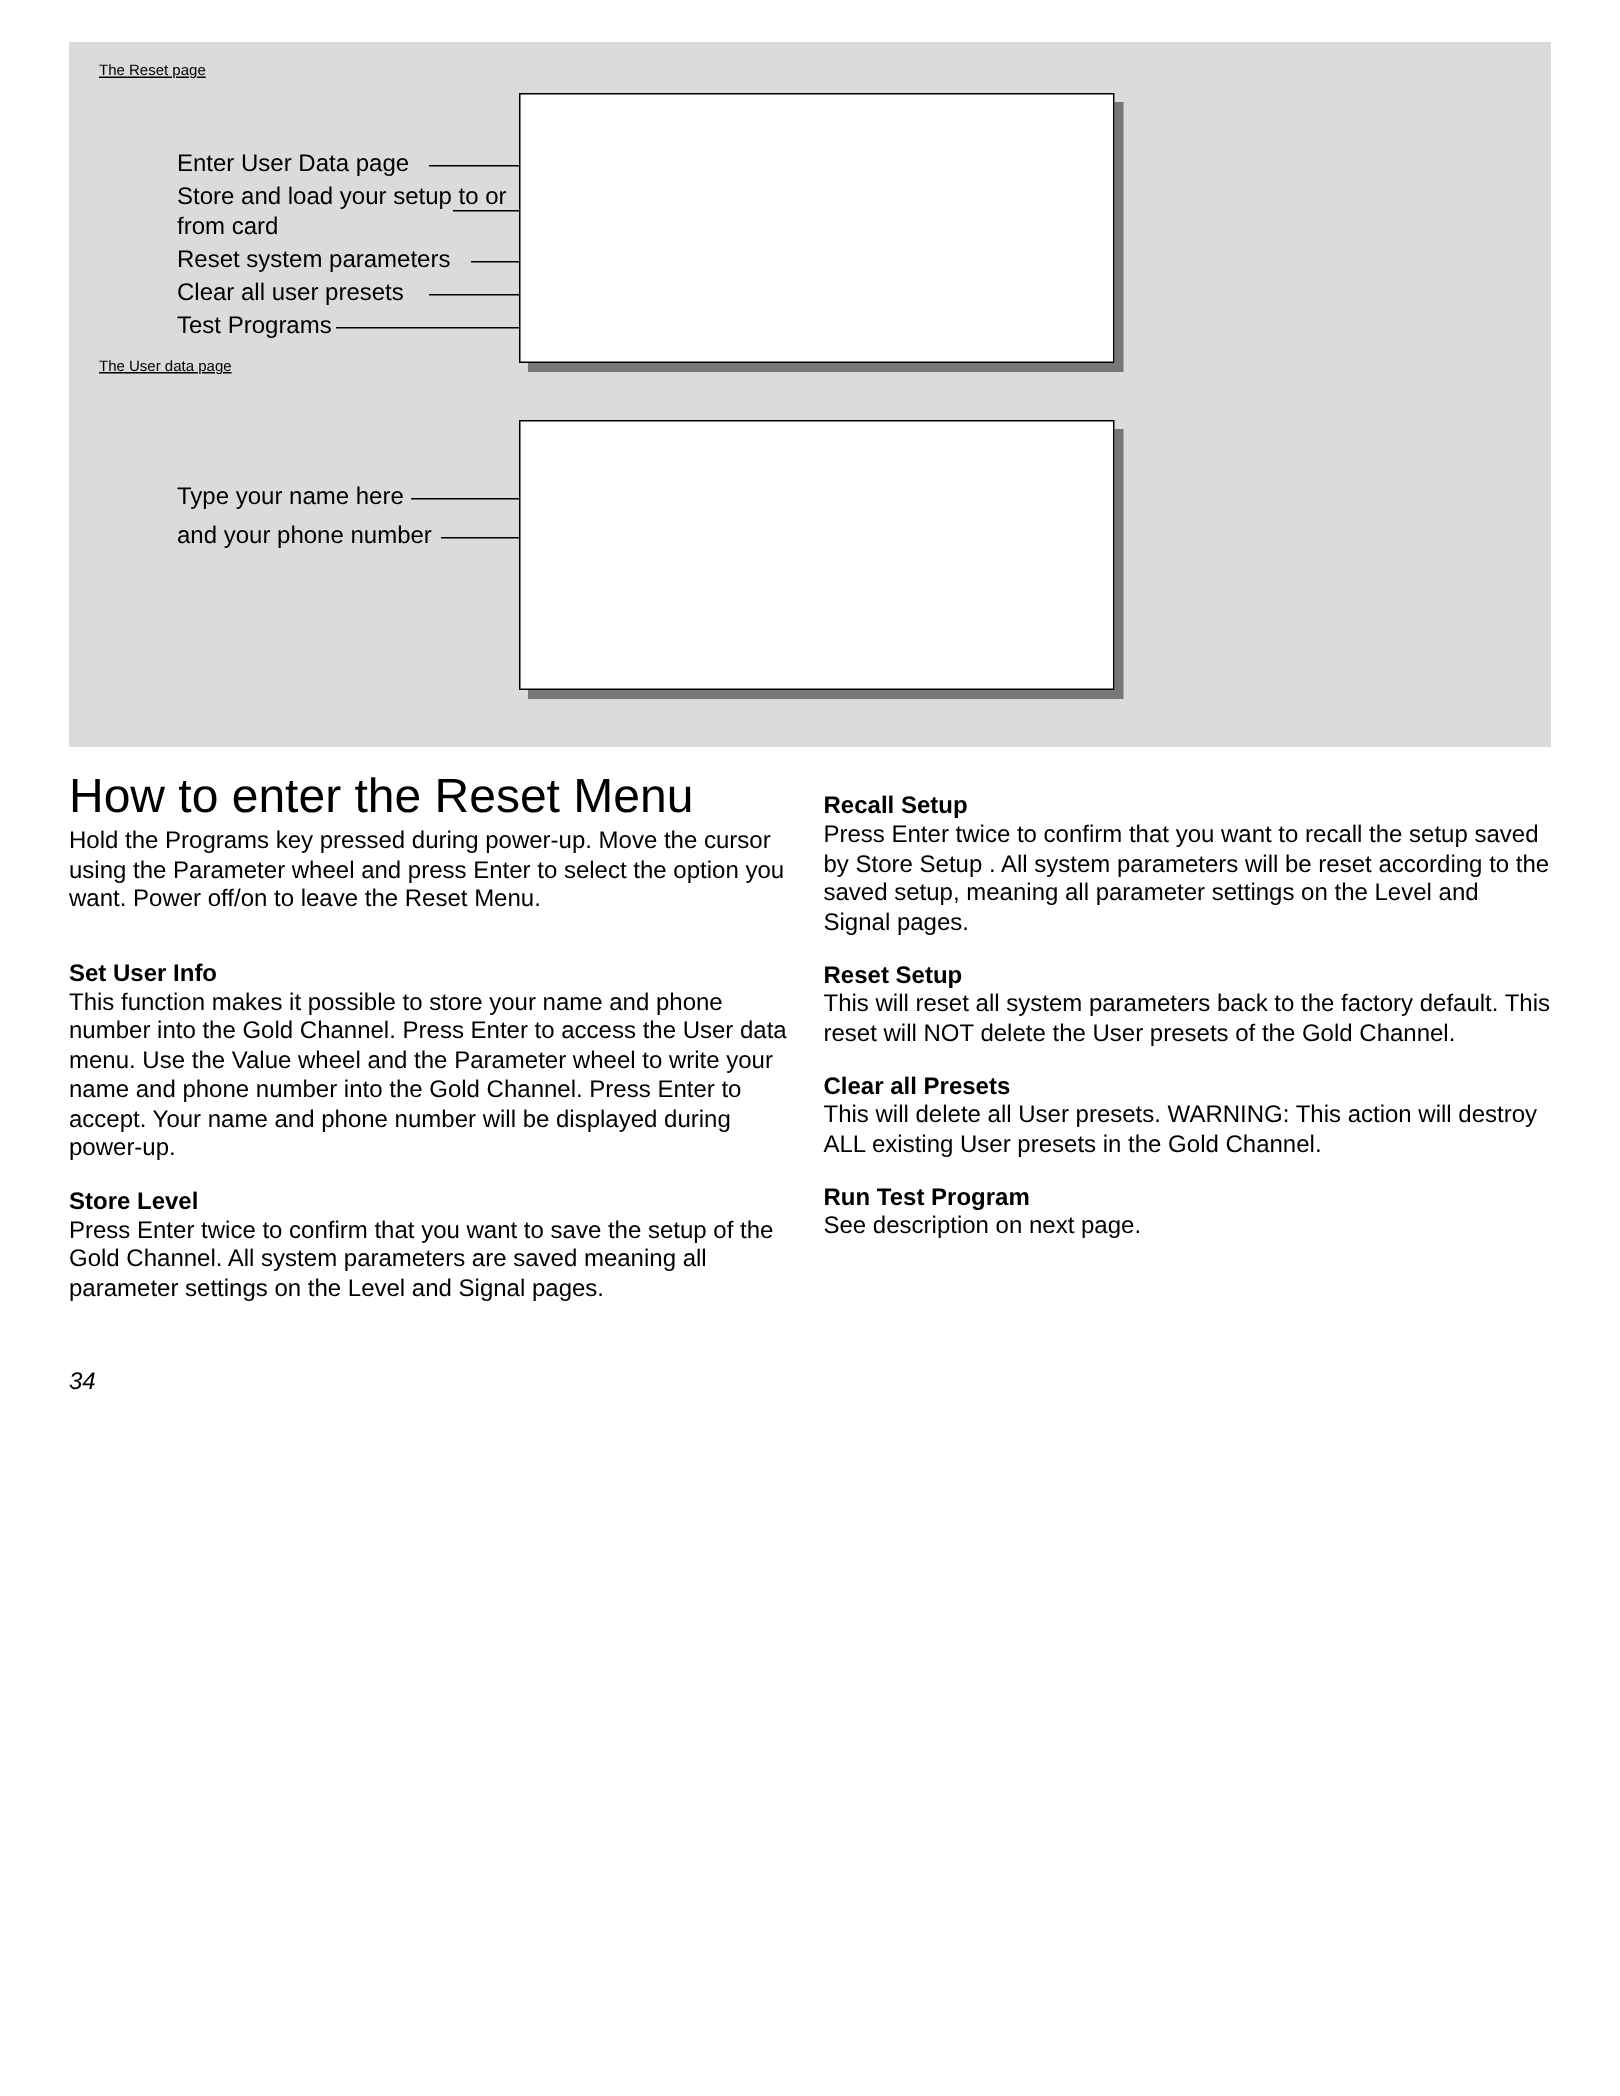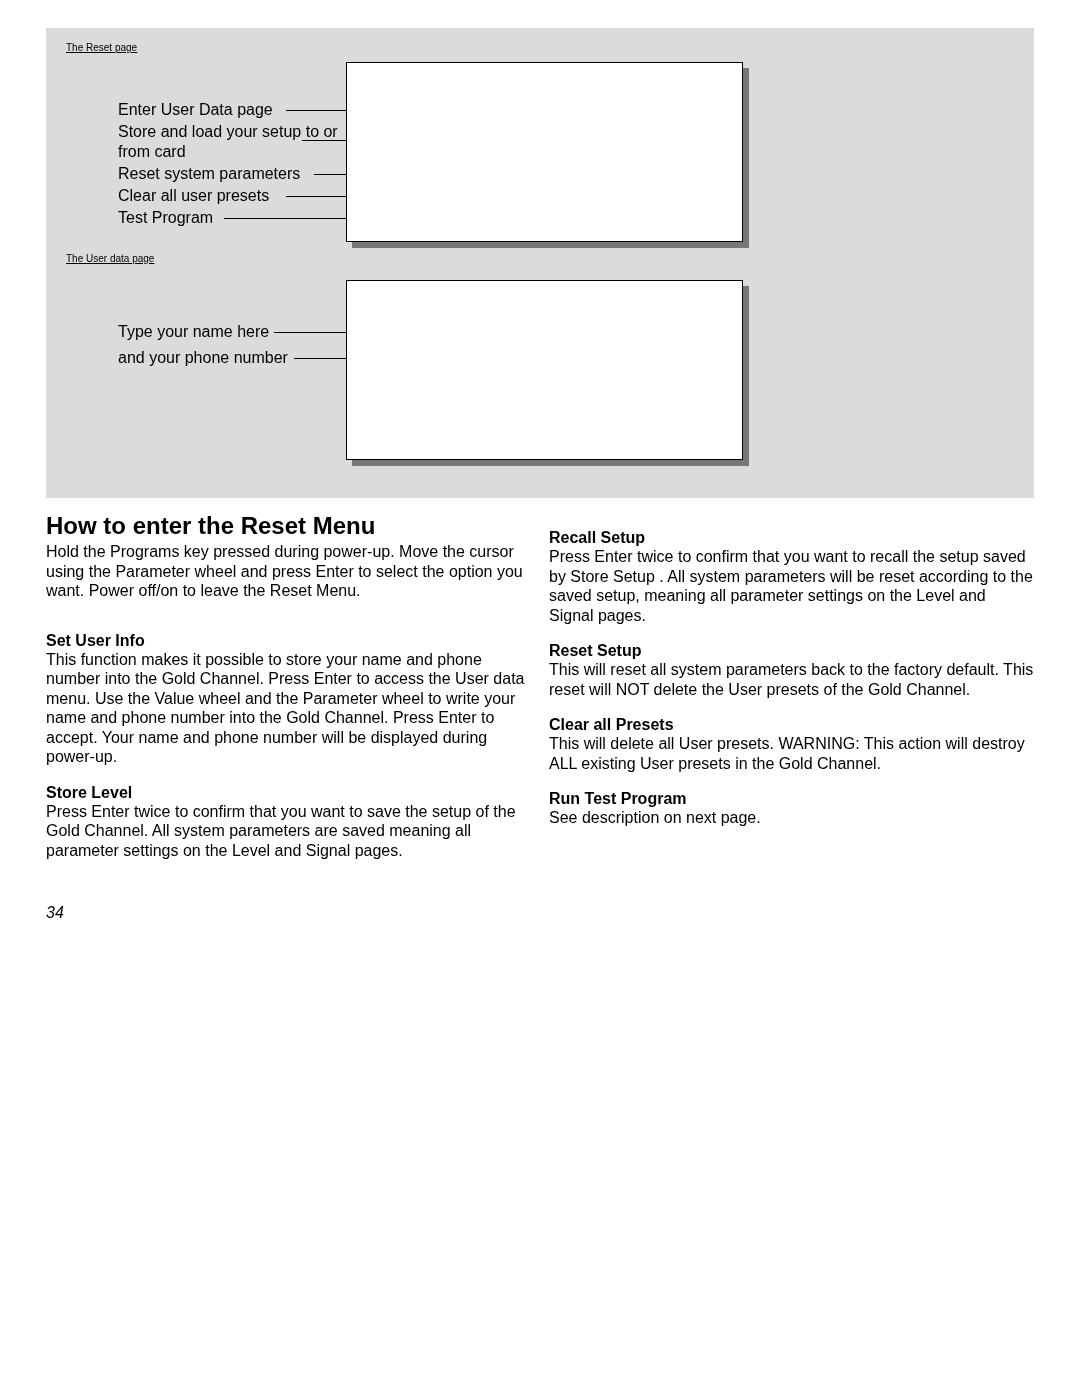--- a/index.html
+++ b/index.html
@@ -48,21 +48,21 @@
   .screenshot-shadow {
     position: absolute;
     background: #777;
   }
   .box1-shadow { left: 306px; top: 40px; width: 397px; height: 180px; }
   .box1        { left: 300px; top: 34px; width: 397px; height: 180px; }
   .box2-shadow { left: 306px; top: 258px; width: 397px; height: 180px; }
   .box2        { left: 300px; top: 252px; width: 397px; height: 180px; }
 
   .lbl-reset-page { left: 20px; top: 14px; }
-  .lbl-user-data  { left: 20px; top: 225px; }
+  .lbl-user-data  { left: 20px; top: 211px; }
 
   .c1 { left: 72px; top: 72px;  width: 220px; }
   .c2 { left: 72px; top: 94px;  width: 220px; }
   .c3 { left: 72px; top: 136px; width: 220px; }
   .c4 { left: 72px; top: 158px; width: 220px; }
   .c5 { left: 72px; top: 180px; width: 220px; }
 
   .c6 { left: 72px; top: 294px; width: 220px; }
   .c7 { left: 72px; top: 320px; width: 220px; }
 
@@ -73,22 +73,22 @@
   .ln5 { left: 178px; top: 190px; width: 122px;border-top:1px solid #000; position:absolute;}
 
   .ln6 { left: 228px; top: 304px; width: 72px; border-top:1px solid #000; position:absolute;}
   .ln7 { left: 248px; top: 330px; width: 52px; border-top:1px solid #000; position:absolute;}
 
   .content {
     padding-top: 14px;
   }
   .heading {
     font-family: "Gill Sans", "Gill Sans MT", Arial, sans-serif;
-    font-weight: bold;
-    font-size: 24px;
+    font-weight: normal;
+    font-size: 32px;
     margin-bottom: 2px;
   }
   .two-col {
     display: flex;
     gap: 18px;
   }
   .col { flex: 1; }
   .sub {
     font-weight: bold;
     font-size: 16px;
@@ -118,21 +118,21 @@
     <div class="screenshot-shadow box1-shadow"></div>
     <div class="screenshot-box box1"></div>
 
     <div class="screenshot-shadow box2-shadow"></div>
     <div class="screenshot-box box2"></div>
 
     <div class="callout c1">Enter User Data page</div>
     <div class="callout c2">Store and load your setup to or from card</div>
     <div class="callout c3">Reset system parameters</div>
     <div class="callout c4">Clear all user presets</div>
-    <div class="callout c5">Test Program</div>
+    <div class="callout c5">Test Programs</div>
 
     <div class="callout c6">Type your name here</div>
     <div class="callout c7">and your phone number</div>
 
     <div class="ln1"></div>
     <div class="ln2"></div>
     <div class="ln3"></div>
     <div class="ln4"></div>
     <div class="ln5"></div>
     <div class="ln6"></div>

